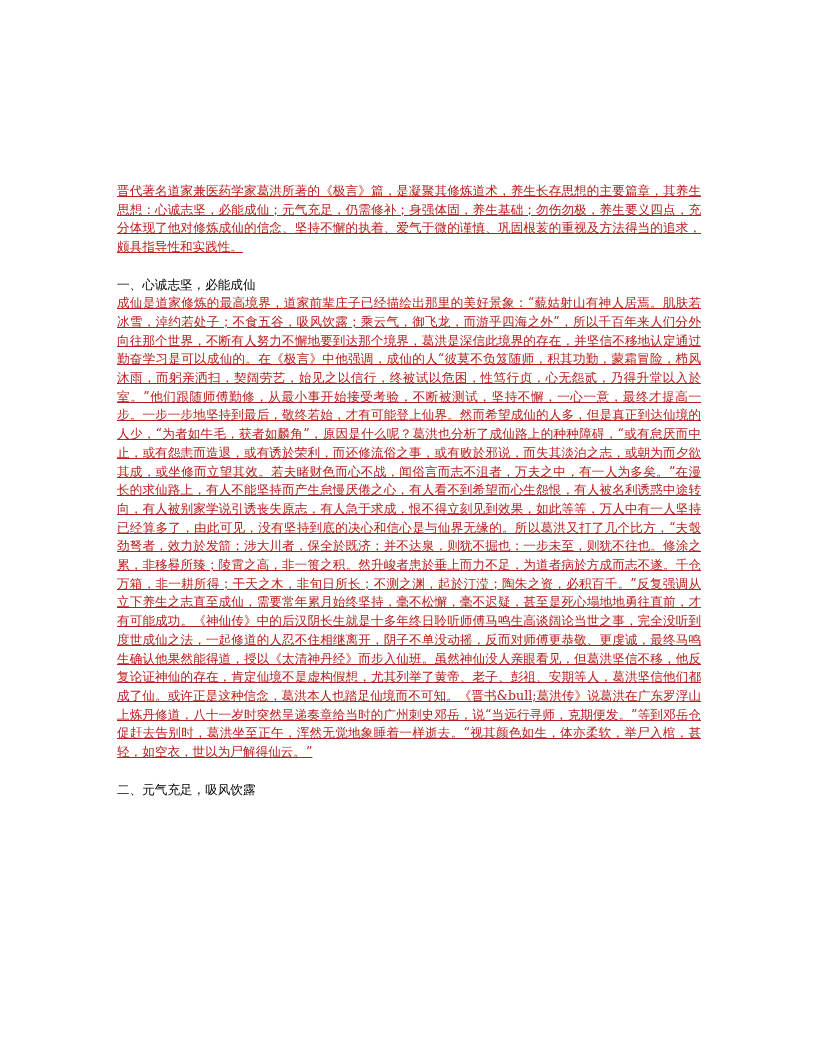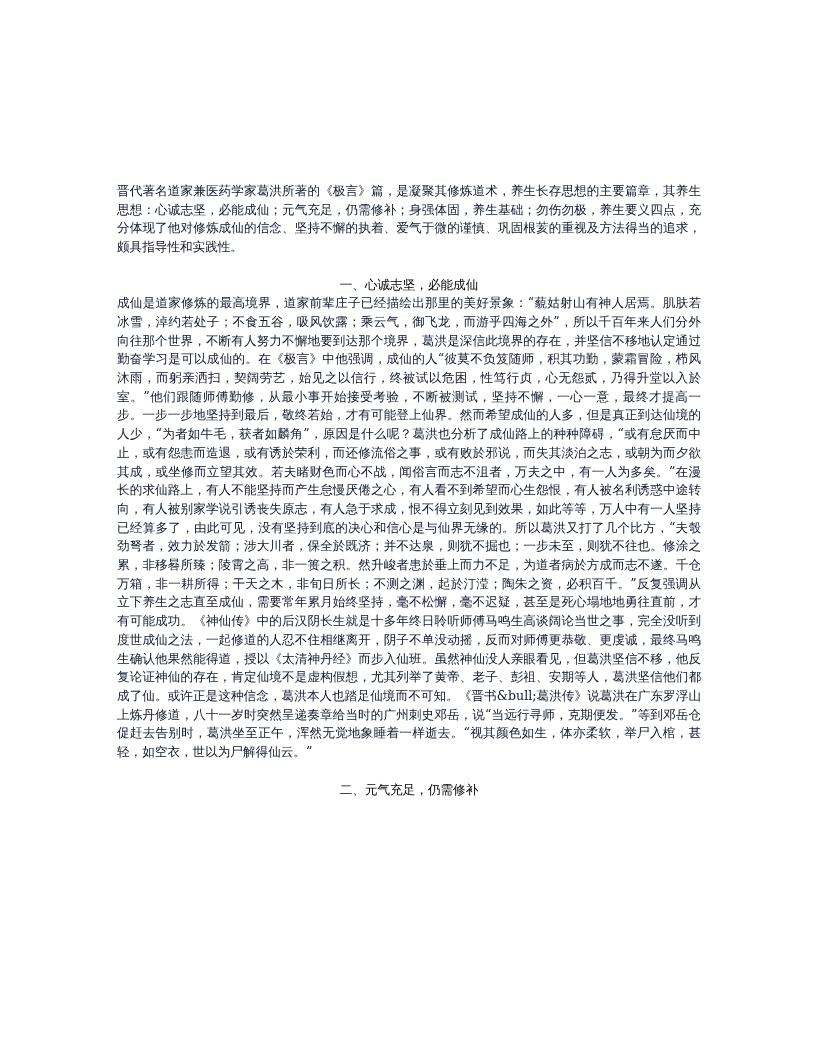--- a/index.html
+++ b/index.html
@@ -38,31 +38,32 @@
     font-weight: normal;
   }
 
   .para {
     font-size: 12.6px;
     line-height: 18.7px;
     text-align: justify;
     text-justify: inter-ideograph;
     letter-spacing: 0;
     word-break: break-all;
-    color: #0f172a;
+    color: #b91c1c;
+    text-decoration: underline;
   }
 
   .para.indent {
     text-indent: 2em;
   }
 
   .heading {
     font-size: 12.6px;
     line-height: 18.7px;
-    text-align: center;
+    text-align: left;
     color: #000;
   }
 
   .gap-small { height: 18.7px; }
   .gap-section { height: 19px; }
 </style>
 </head>
 <body>
 
 <div class="page">
@@ -72,17 +73,17 @@
 
 
     <div class="gap-small"></div>
 
     <h2 class="heading">一、心诚志坚，必能成仙</h2>
 
     <p class="para">成仙是道家修炼的最高境界，道家前辈庄子已经描绘出那里的美好景象：“藐姑射山有神人居焉。肌肤若冰雪，淖约若处子；不食五谷，吸风饮露；乘云气，御飞龙，而游乎四海之外”，所以千百年来人们分外向往那个世界，不断有人努力不懈地要到达那个境界，葛洪是深信此境界的存在，并坚信不移地认定通过勤奋学习是可以成仙的。在《极言》中他强调，成仙的人“彼莫不负笈随师，积其功勤，蒙霜冒险，栉风沐雨，而躬亲洒扫，契阔劳艺，始见之以信行，终被试以危困，性笃行贞，心无怨贰，乃得升堂以入於室。”他们跟随师傅勤修，从最小事开始接受考验，不断被测试，坚持不懈，一心一意，最终才提高一步。一步一步地坚持到最后，敬终若始，才有可能登上仙界。然而希望成仙的人多，但是真正到达仙境的人少，“为者如牛毛，获者如麟角”，原因是什么呢？葛洪也分析了成仙路上的种种障碍，“或有怠厌而中止，或有怨恚而造退，或有诱於荣利，而还修流俗之事，或有败於邪说，而失其淡泊之志，或朝为而夕欲其成，或坐修而立望其效。若夫睹财色而心不战，闻俗言而志不沮者，万夫之中，有一人为多矣。”在漫长的求仙路上，有人不能坚持而产生怠慢厌倦之心，有人看不到希望而心生怨恨，有人被名利诱惑中途转向，有人被别家学说引诱丧失原志，有人急于求成，恨不得立刻见到效果，如此等等，万人中有一人坚持已经算多了，由此可见，没有坚持到底的决心和信心是与仙界无缘的。所以葛洪又打了几个比方，“夫彀劲弩者，效力於发箭；涉大川者，保全於既济；并不达泉，则犹不掘也；一步未至，则犹不往也。修涂之累，非移晷所臻；陵霄之高，非一篑之积。然升峻者患於垂上而力不足，为道者病於方成而志不遂。千仓万箱，非一耕所得；干天之木，非旬日所长；不测之渊，起於汀滢；陶朱之资，必积百千。”反复强调从立下养生之志直至成仙，需要常年累月始终坚持，毫不松懈，毫不迟疑，甚至是死心塌地地勇往直前，才有可能成功。《神仙传》中的后汉阴长生就是十多年终日聆听师傅马鸣生高谈阔论当世之事，完全没听到度世成仙之法，一起修道的人忍不住相继离开，阴子不单没动摇，反而对师傅更恭敬、更虔诚，最终马鸣生确认他果然能得道，授以《太清神丹经》而步入仙班。虽然神仙没人亲眼看见，但葛洪坚信不移，他反复论证神仙的存在，肯定仙境不是虚构假想，尤其列举了黄帝、老子、彭祖、安期等人，葛洪坚信他们都成了仙。或许正是这种信念，葛洪本人也踏足仙境而不可知。《晋书&amp;bull;葛洪传》说葛洪在广东罗浮山上炼丹修道，八十一岁时突然呈递奏章给当时的广州刺史邓岳，说“当远行寻师，克期便发。”等到邓岳仓促赶去告别时，葛洪坐至正午，浑然无觉地象睡着一样逝去。“视其颜色如生，体亦柔软，举尸入棺，甚轻，如空衣，世以为尸解得仙云。”</p>
 
     <div class="gap-section"></div>
 
-    <h2 class="heading">二、元气充足，仍需修补</h2>
+    <h2 class="heading">二、元气充足，吸风饮露</h2>
 
 
   </div>
 </div>
 
 </body></html>

